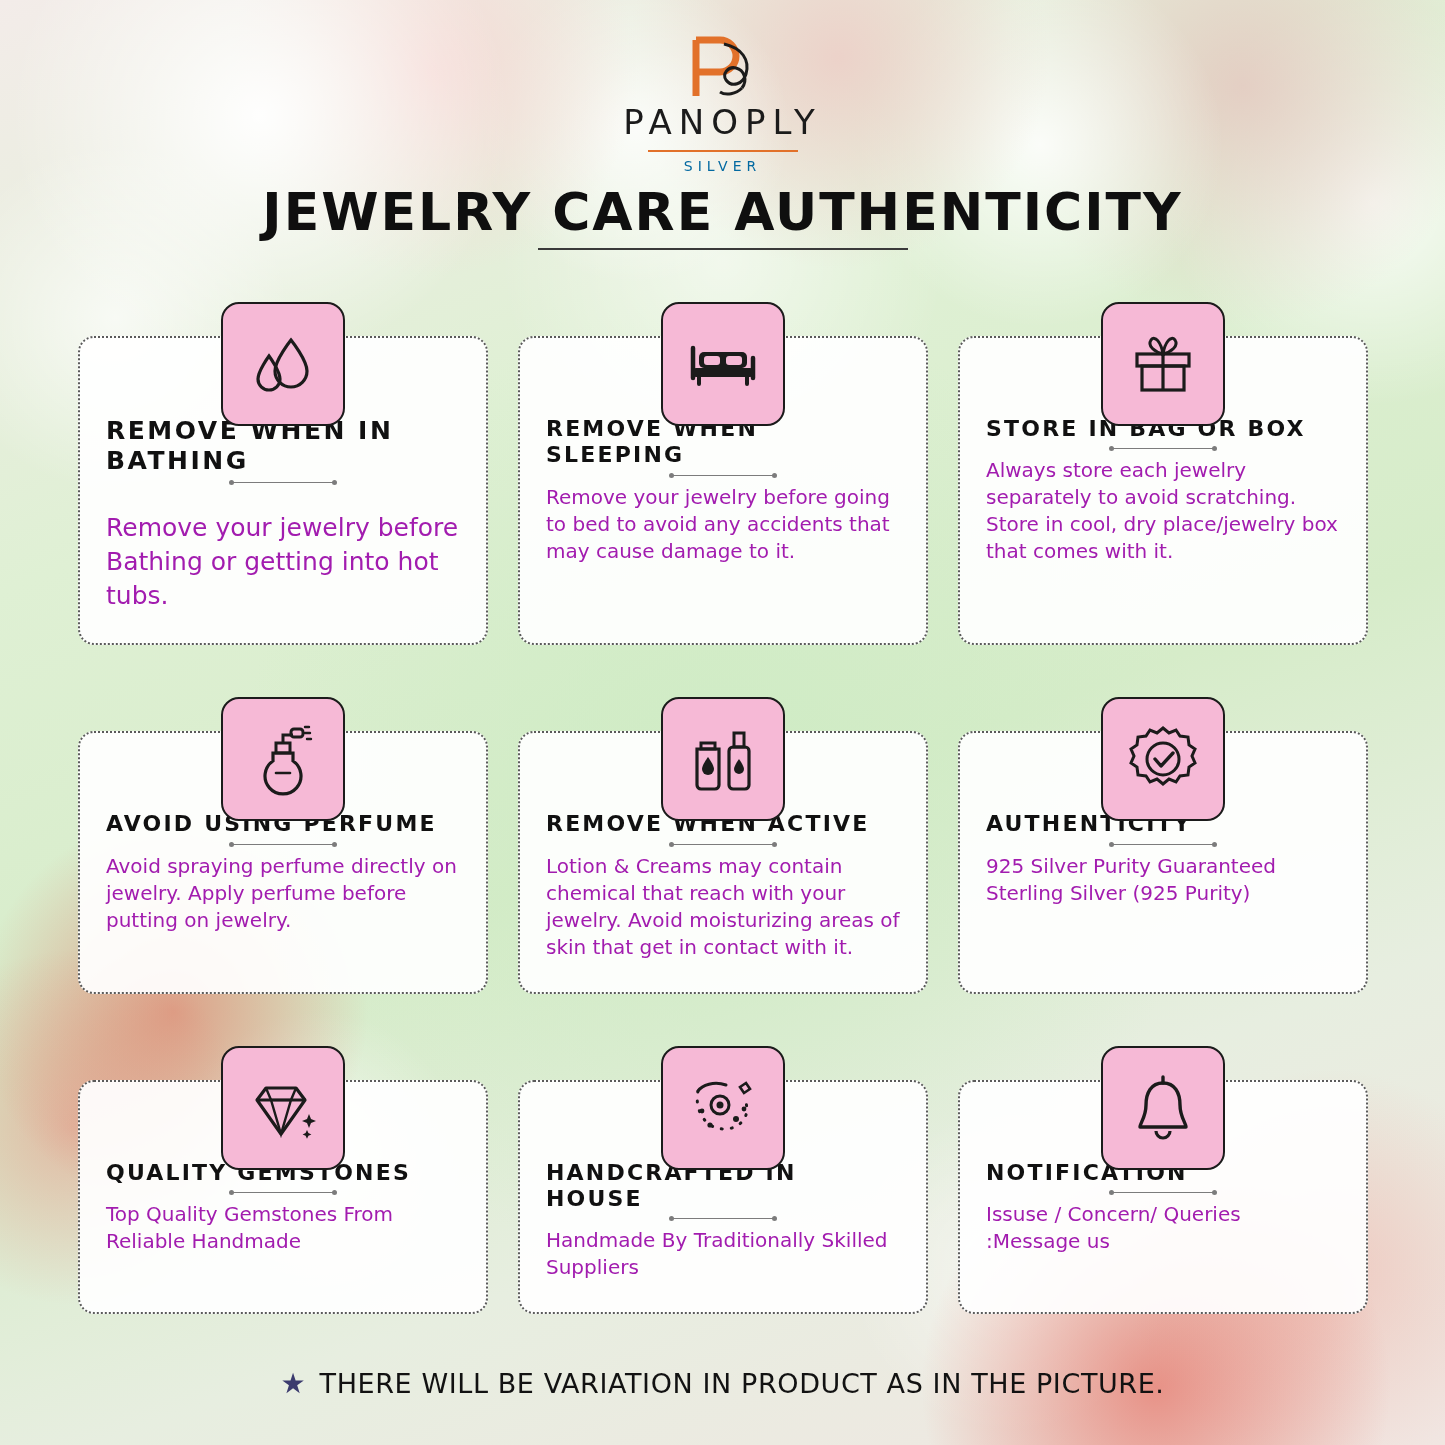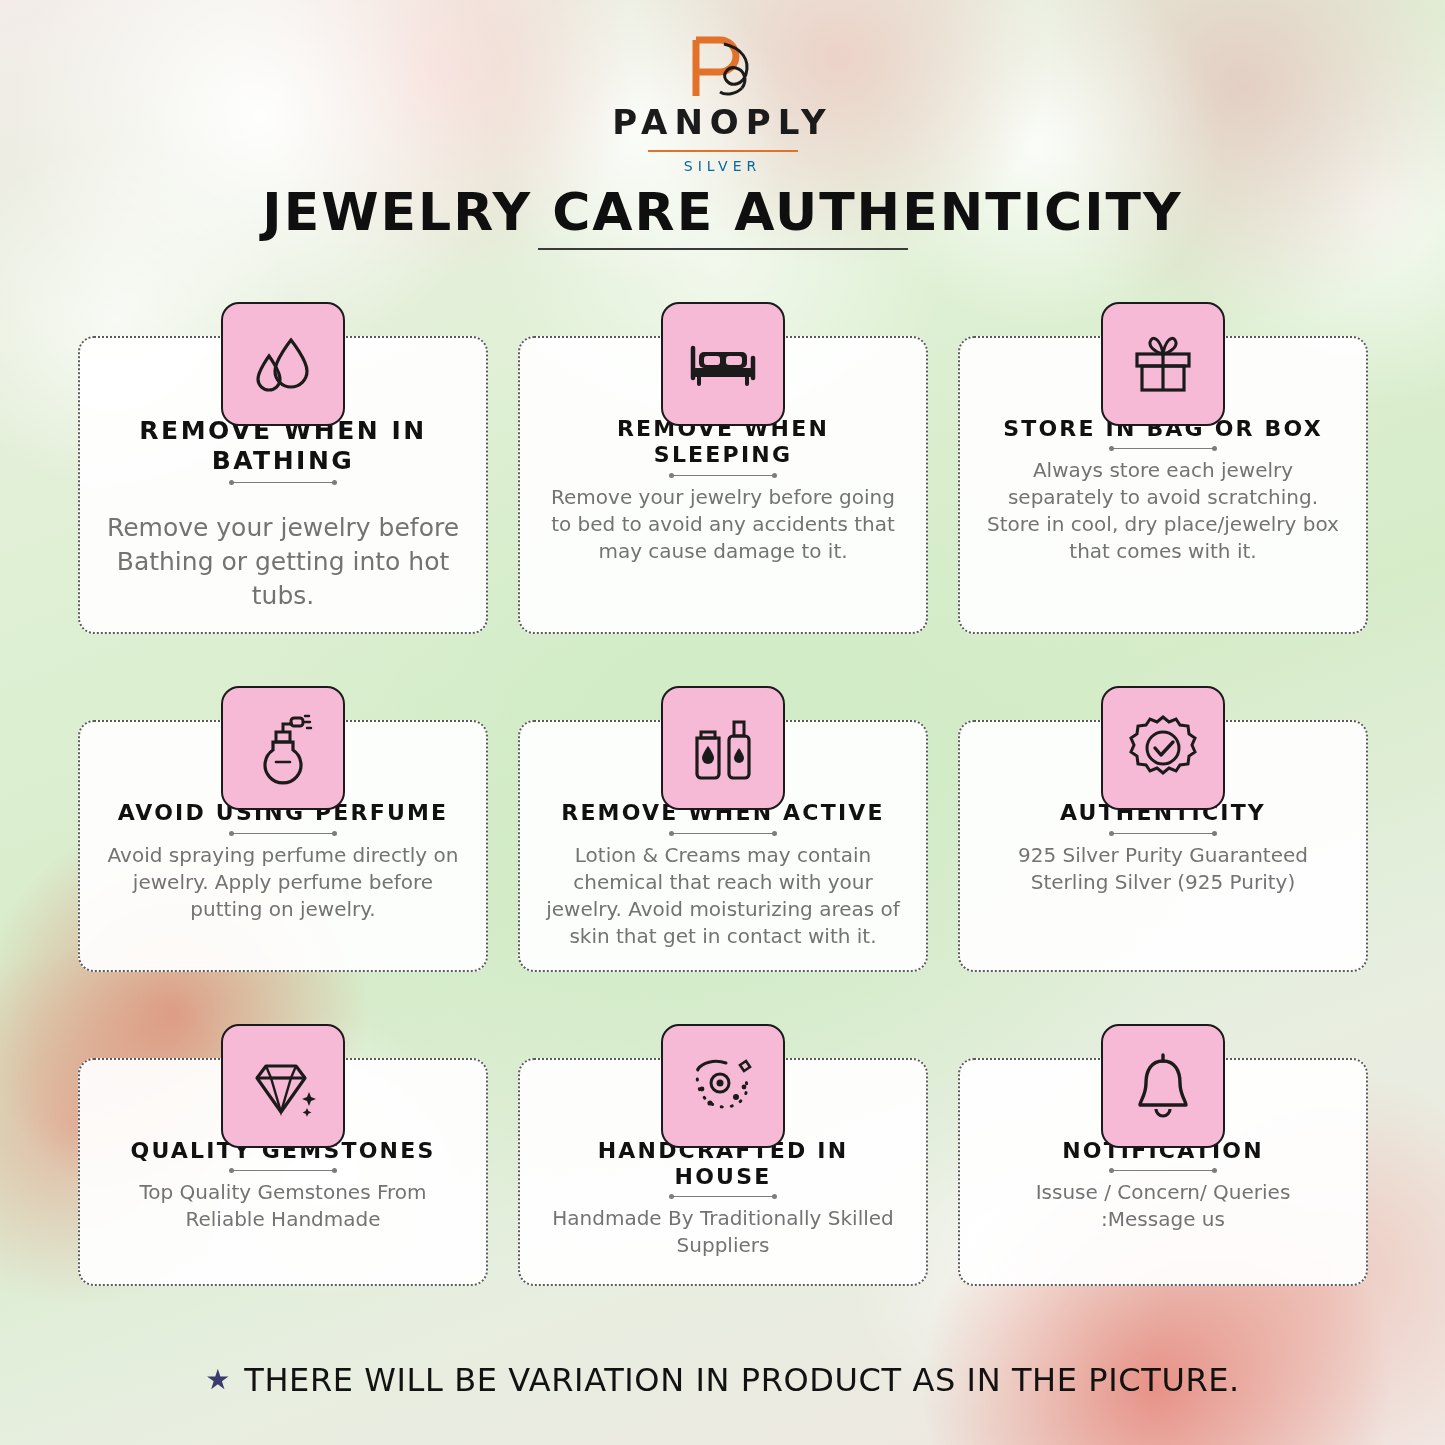--- a/index.html
+++ b/index.html
@@ -64,21 +64,21 @@
   }
   .logo-mark {
     display: block;
     margin: 0 auto;
   }
   .logo-word {
     font-family: "DejaVu Sans", sans-serif;
     font-size: 34px;
     letter-spacing: 7px;
     color: #1b1b1b;
-    font-weight: 700;
+    font-weight: 400;
     margin-top: -6px;
   }
   .logo-rule {
     width: 150px;
     height: 2px;
     background: #e2712a;
     margin: 8px auto 6px;
   }
   .logo-sub {
     font-size: 14px;
@@ -120,23 +120,22 @@
     grid-column-gap: 30px;
     grid-row-gap: 50px;
   }
   .card {
     position: relative;
     margin-top: 36px;
     min-height: 228px;
     border: 2px dotted #5a5a5a;
     border-radius: 16px;
     background: rgba(255,255,255,0.93);
-    padding: 78px 26px 20px;
+    padding: 78px 26px 31px;
     box-sizing: border-box;
-    text-align: center;
   }
   .icon-box {
     position: absolute;
     top: -36px;
     left: 50%;
     transform: translateX(-50%);
     width: 124px;
     height: 124px;
     background: #f6b9d6;
     border: 2px solid #1b1b1b;
@@ -172,40 +171,40 @@
     border-radius: 50%;
     background: #7c7c7c;
   }
   .card-divider::before { left: -4px; }
   .card-divider::after { right: -4px; }
 
   .card-body {
     font-family: "DejaVu Sans", sans-serif;
     font-size: 20px;
     line-height: 1.35;
-    color: #737373;
+    color: #a21caf;
     margin: 0;
   }
   .card.big .card-title { font-size: 25px; letter-spacing: 2.5px; }
   .card.big .card-body { font-size: 25px; margin-top: 28px; }
 
   
   .footer {
     position: absolute;
     bottom: 46px;
     left: 0;
     right: 0;
     display: flex;
     align-items: center;
     justify-content: center;
     gap: 14px;
   }
   .footer-text {
     font-family: "DejaVu Sans", sans-serif;
-    font-size: 32px;
+    font-size: 27px;
     letter-spacing: 0.6px;
     color: #121212;
   }
   .star {
     color: #3b3b6e;
     font-size: 28px;
     line-height: 1;
   }
 </style>
 </head>

